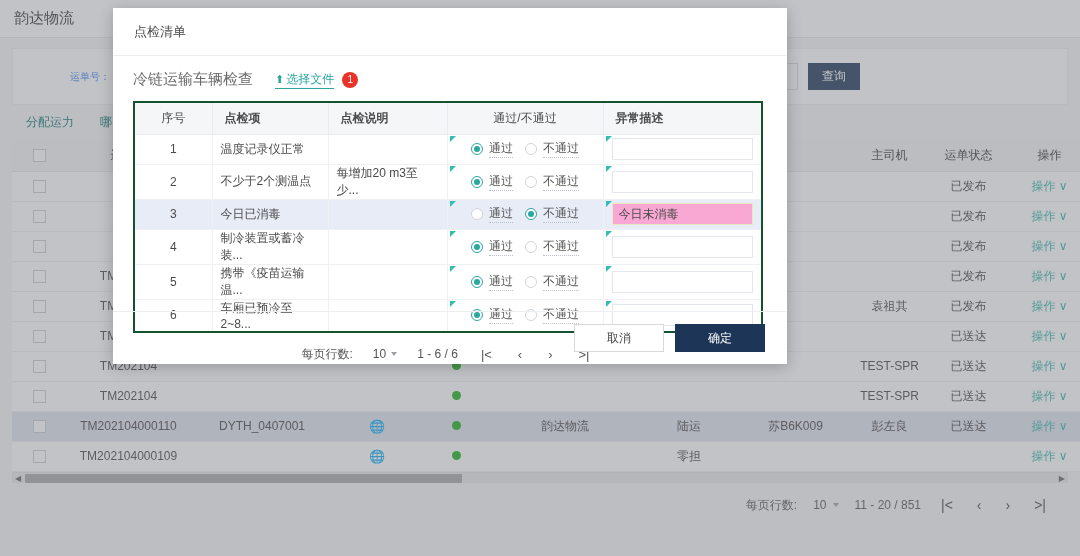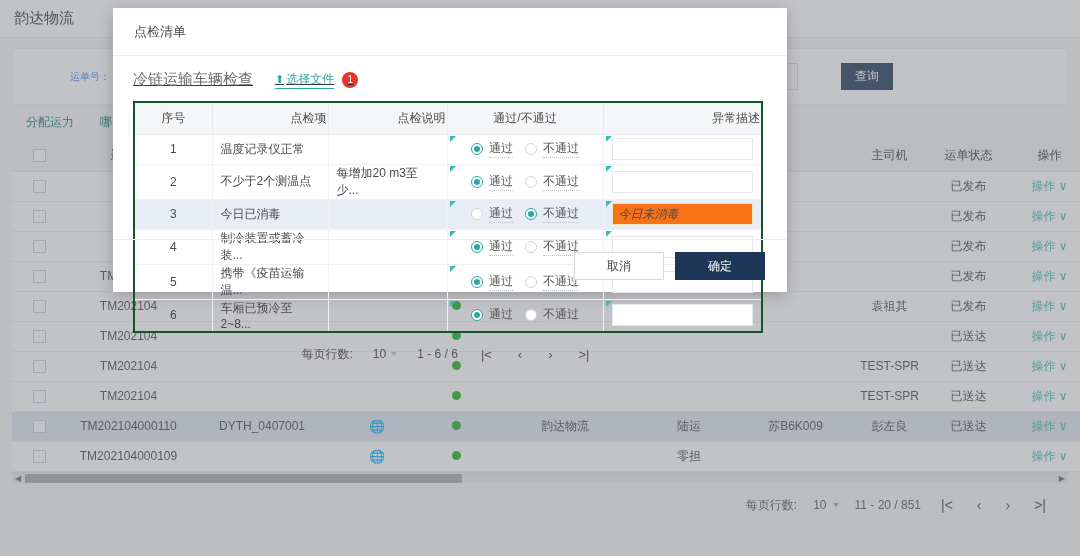--- a/index.html
+++ b/index.html
@@ -43,21 +43,21 @@
   .filter-select .caret {
     position:absolute; right:8px; top:7px;
     width:0;height:0;border-left:4px solid transparent;border-right:4px solid transparent;
     border-top:5px solid #b5b5b5;
   }
   .btn {
     height:27px; padding:0 13px; font-size:12px; line-height:25px;
     border:1px solid #d9d9d9; background:#fff; color:#444; cursor:pointer;
     white-space:nowrap;
   }
-  .btn-primary { background:#1d3557; border-color:#1d3557; color:#fff;margin-left:33px; }
+  .btn-primary { background:#1d3557; border-color:#1d3557; color:#fff; }
 
   .toolbar-links {
     padding:9px 2px 9px 14px; display:flex; gap:26px;
     background:#f5f6f8;
   }
   .toolbar-links a { color:#0f766e; text-decoration:none; font-size:12px; cursor:pointer;}
 
   .bg-table { width:100%; border-collapse:collapse; background:#fff; table-layout:fixed; }
   .bg-table th {
     background:#f3f4f6; font-weight:normal; color:#333; font-size:12px;
@@ -92,48 +92,48 @@
   .bg-pager .pg-sel { display:flex; align-items:center; gap:6px; }
   .bg-pager .pg-btn { cursor:pointer; color:#444; font-size:14px; padding:0 4px;}
 
   
   #mask {
     position:absolute; inset:0; background:rgba(120,122,128,0.45);
   }
 
   
   #dialog {
-    position:absolute; left:113px; top:8px; width:674px; height:284px;
+    position:absolute; left:113px; top:8px; width:674px; height:356px;
     background:#fff; box-shadow:0 3px 14px rgba(0,0,0,.22);
   }
   .dlg-head {
     height:48px; border-bottom:1px solid #eceef0;
     display:flex; align-items:center; padding-left:21px;
     font-size:13px; color:#4a4a4a;
   }
   .dlg-body { padding:14px 20px 0 20px; }
-  .dlg-titlerow { display:flex; align-items:center; gap:22px; margin-bottom:12px;text-decoration:underline; }
+  .dlg-titlerow { display:flex; align-items:center; gap:22px; margin-bottom:12px; }
   .dlg-title { font-size:15px; color:#6b6b6b; }
   .upload-link {
     color:#2ba6a0; font-size:12px; cursor:pointer; display:flex; align-items:center; gap:2px;
     text-decoration:none; border-bottom:1px solid #2ba6a0;
   }
   .badge {
     display:inline-block; min-width:16px; height:16px; line-height:16px;
     border-radius:8px; background:#e8332a; color:#fff; font-size:10px;
     text-align:center; margin-left:8px; padding:0 4px;
   }
 
   .chk-table { width:628px; border-collapse:collapse; border:2px solid #14532d; table-layout:fixed;}
   .chk-table th {
     background:#f5f6f8; font-weight:normal; font-size:12px; color:#4a4a4a;
     height:32px; border-right:1px solid #e9ecef; border-bottom:1px solid #e9ecef;
     text-align:center;
   }
-  .chk-table th.lefth { text-align:right; padding-left:12px; }
+  .chk-table th.lefth { text-align:left; padding-left:12px;font-weight:bold; }
   .chk-table td {
     height:30px; border-right:1px solid #eef0f2; border-bottom:1px solid #eef0f2;
     font-size:12px; color:#4a4a4a; position:relative; padding:0 8px;
   }
   .chk-table td.idx { text-align:center; }
   .chk-table tr.row-sel td { background:#e8ecf7; }
   .editmark {
     position:absolute; left:2px; top:1px; width:0; height:0;
     border-top:6px solid #35bdb4; border-right:6px solid transparent;
   }
@@ -146,21 +146,21 @@
   .radio.on::after{
     content:""; position:absolute; left:2px; top:2px; width:6px;height:6px;
     border-radius:50%; background:#2aa89f;
   }
   .rlabel { font-size:12px; color:#555; border-bottom:1px dotted #b9c0c8; }
   .cell-input {
     width:100%; height:22px; border:1px solid #e3e6ea; background:#fff;
     font-size:12px; padding:0 6px; color:#4a4a4a;
     font-family:"Liberation Sans","DejaVu Sans",sans-serif;
   }
-  .cell-input.warn { background:#f97316; border-color:#e8e8c0;font-style:italic; }
+  .cell-input.warn { background:#f9a8d4; border-color:#e8e8c0; }
 
   .dlg-pager {
     display:flex; align-items:center; justify-content:center; gap:20px;
     font-size:12px; color:#555; padding:13px 0 12px 0; width:628px;
   }
   .dlg-pager .sel { display:flex; align-items:center; gap:5px;}
   .dlg-pager .pg { cursor:pointer; color:#555; font-size:13px; padding:0 3px;}
   .caret-sm {
     display:inline-block;width:0;height:0;border-left:3.5px solid transparent;
     border-right:3.5px solid transparent;border-top:4.5px solid #9aa0a6;

